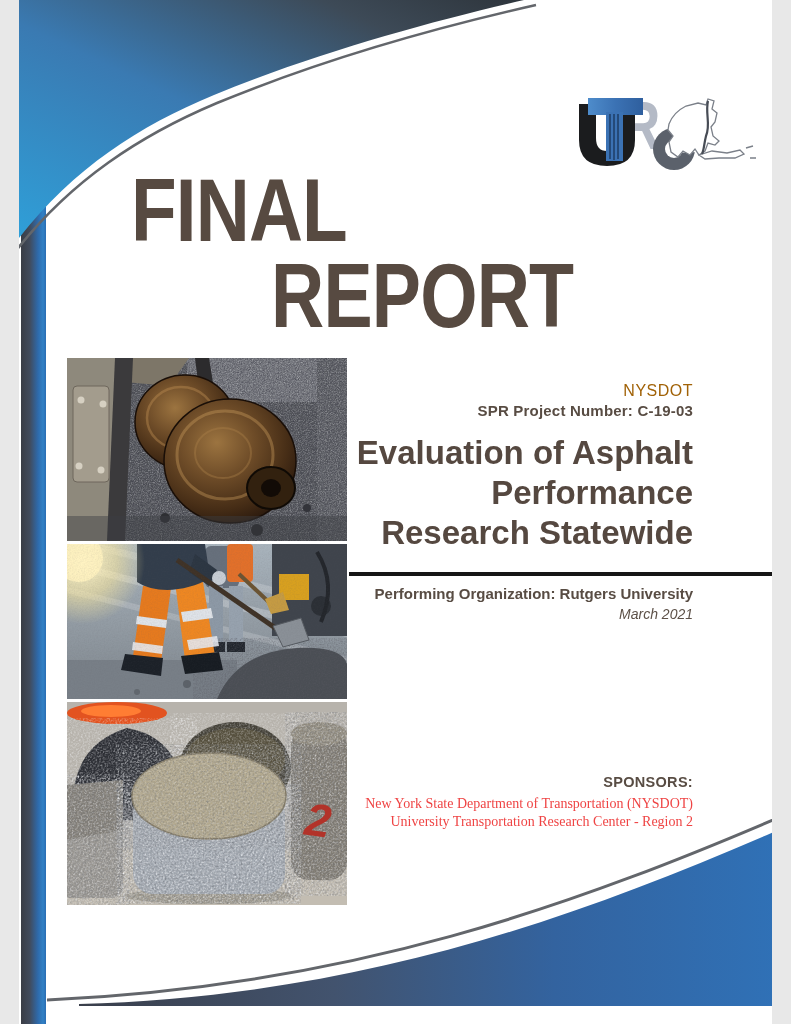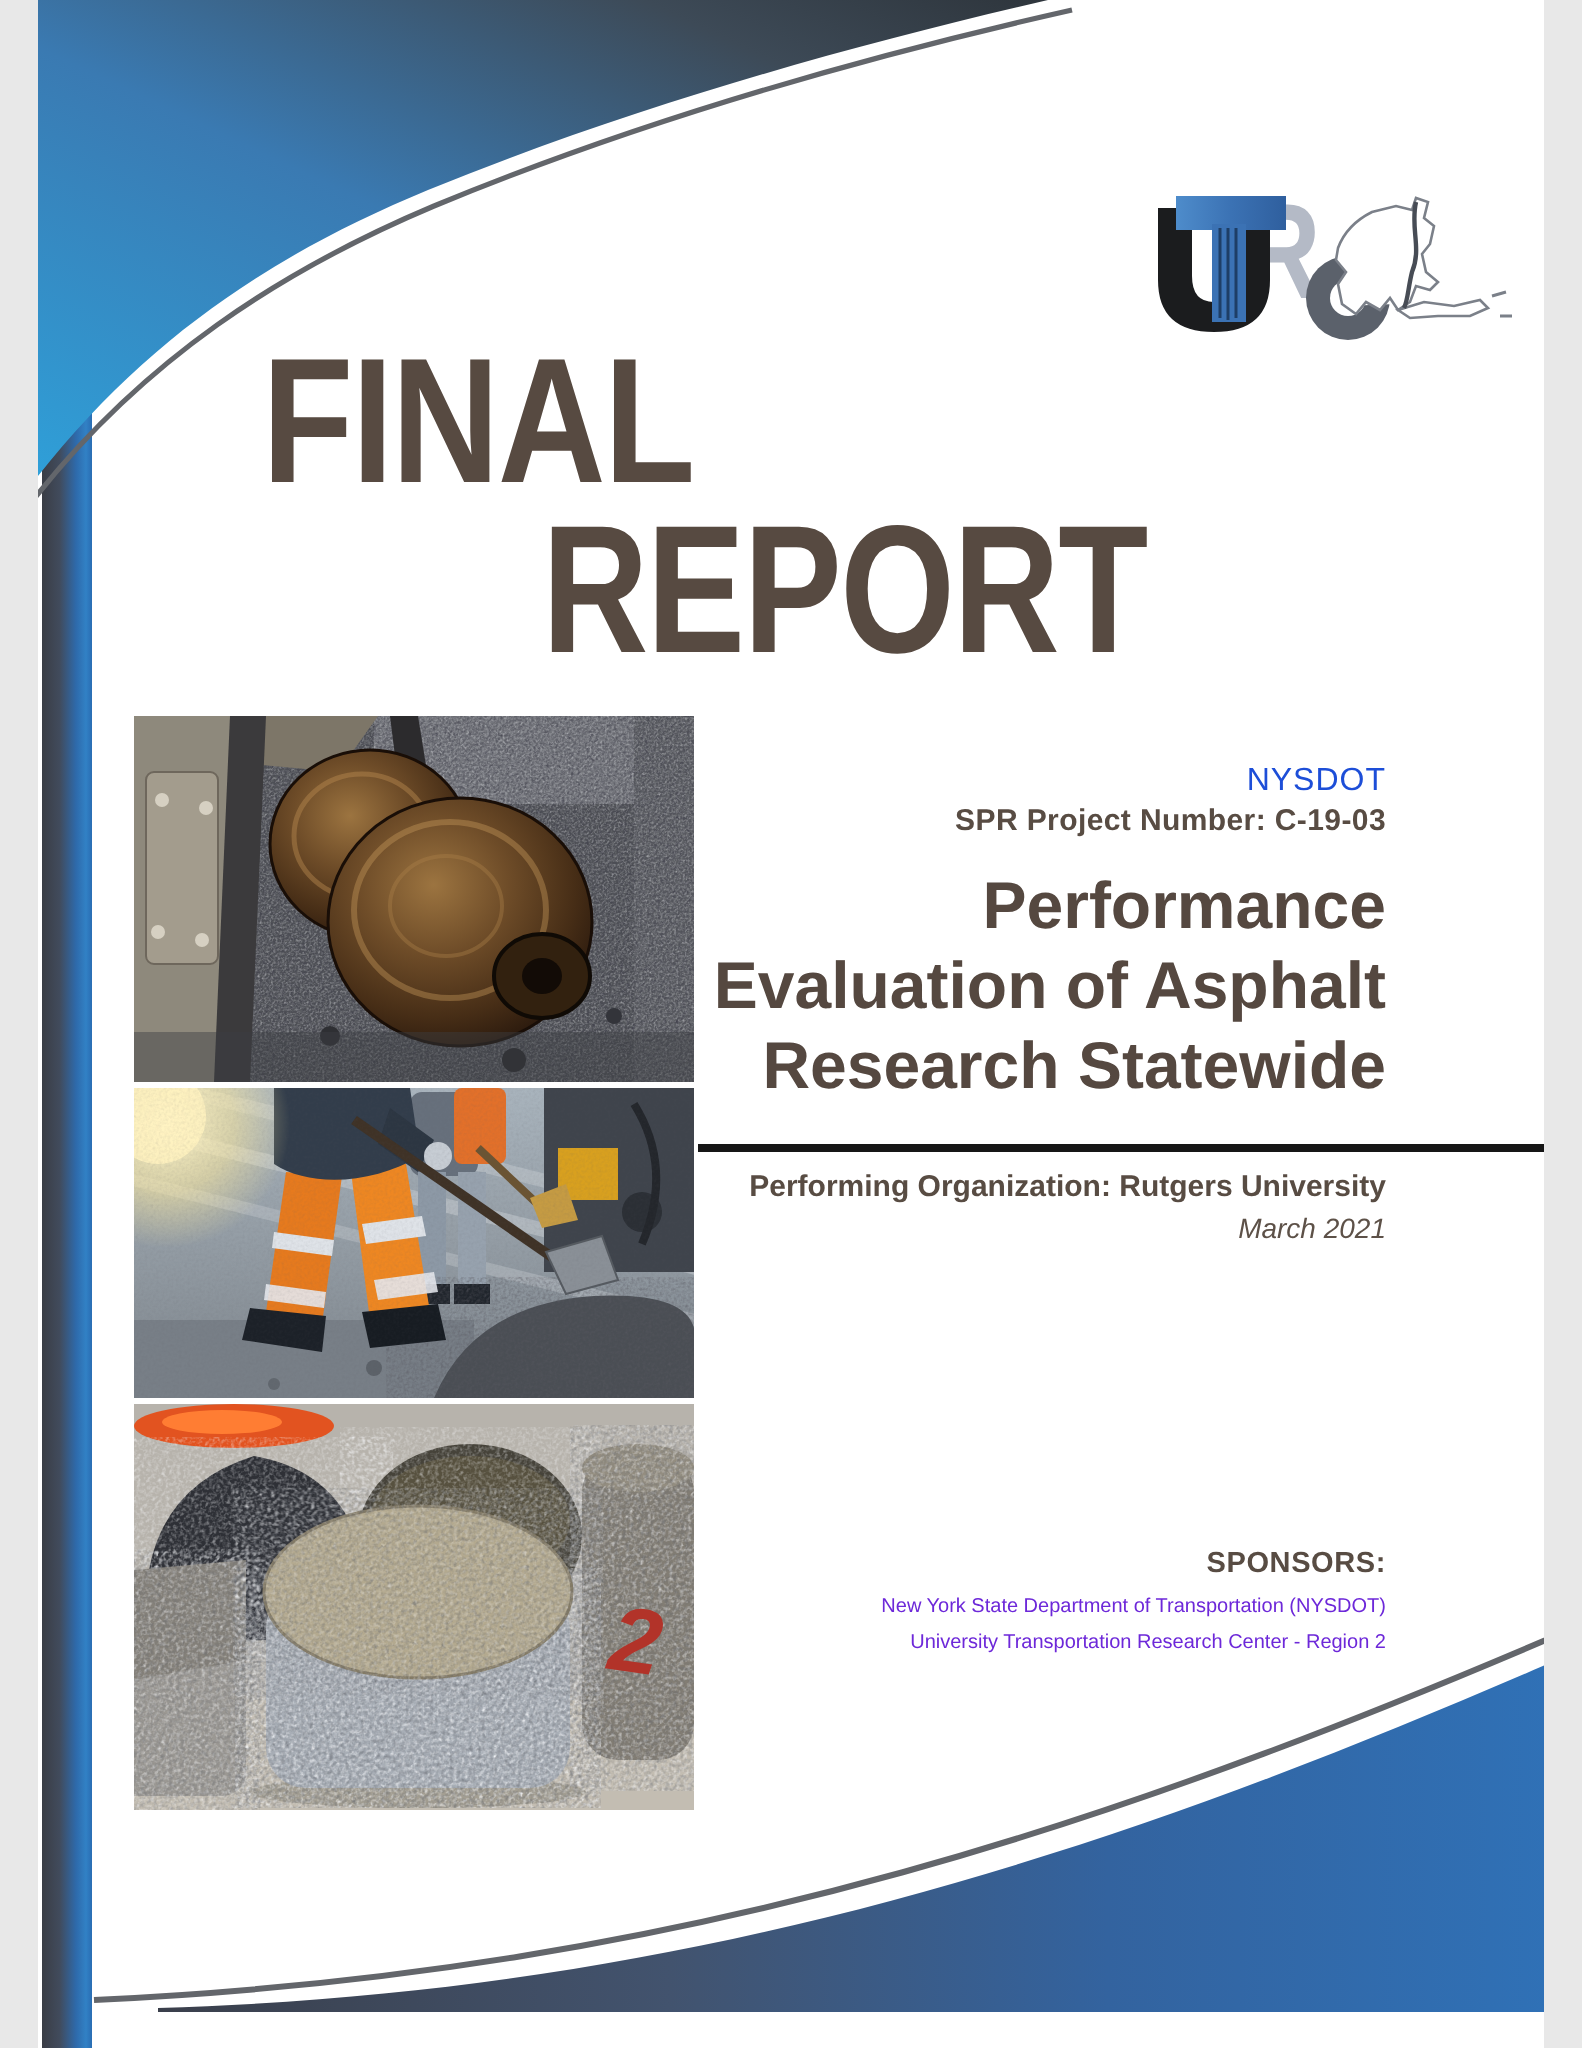--- a/index.html
+++ b/index.html
@@ -30,30 +30,30 @@
 
   
   .photo { position:absolute; left:48px; width:280px; z-index:3; }
   .photo-1 { top:358px; height:183px; }
   .photo-2 { top:544px; height:155px; }
   .photo-3 { top:702px; height:203px; }
 
   
   .right-col { position:absolute; right:79px; z-index:4; text-align:right; color:#584c43; }
   .col-a { top:382px; }
-  .agency  { font-size:16px; color:#1d4ed8; letter-spacing:.5px; }
+  .agency  { font-size:16px; color:#a16207; letter-spacing:.5px; }
   .proj    { font-size:15px; font-weight:700; margin-top:2px; letter-spacing:.2px; }
   .rtitle  { font-size:33px; font-weight:700; line-height:40px; margin-top:14px; color:#554840; white-space:nowrap; }
   .divider { position:absolute; left:330px; width:461px; top:572px; height:4px; background:#161616; z-index:4; }
   .col-b { top:585px; }
   .porg  { font-size:15px; font-weight:700; }
   .pdate { font-size:14px; font-style:italic; margin-top:4px; color:#5d5148; }
   .col-c { top:774px; }
   .sph { font-size:14.5px; font-weight:700; letter-spacing:.3px; }
-  .spl { font-size:10px; line-height:17px; margin-top:5px; color:#6d28d9; white-space:nowrap; }
+  .spl { font-size:14px; line-height:17px; margin-top:5px; color:#ef4444; white-space:nowrap;font-family:Liberation Serif, serif; }
 </style>
 </head>
 <body>
 
 <div class="page">
 
   <div class="left-bar"></div>
 
   <svg class="top-curve" width="791" height="260" viewBox="0 0 791 260">
     <defs>
@@ -263,22 +263,22 @@
     <rect x="66" y="92" width="152" height="100" rx="20" filter="url(#nzD3)" opacity="0.6"></rect>
     <ellipse cx="142" cy="94" rx="77" ry="43" fill="#b3a98f" stroke="#847b66" stroke-width="1.5"></ellipse>
     <ellipse cx="142" cy="94" rx="77" ry="43" filter="url(#nzD3)" opacity="0.5"></ellipse>
     <ellipse cx="142" cy="94" rx="77" ry="43" filter="url(#nzL3)" opacity="0.4"></ellipse>
   </svg>
 
   <div class="right-col col-a">
     <div class="agency">NYSDOT</div>
     <div class="proj">SPR Project Number: C-19-03</div>
     <div class="rtitle">
+      <div>Evaluation of Asphalt</div>
       <div>Performance</div>
-      <div>Evaluation of Asphalt</div>
       <div>Research Statewide</div>
     </div>
   </div>
 
   <div class="divider"></div>
 
   <div class="right-col col-b">
     <div class="porg">Performing Organization: Rutgers University</div>
     <div class="pdate">March 2021</div>
   </div>

